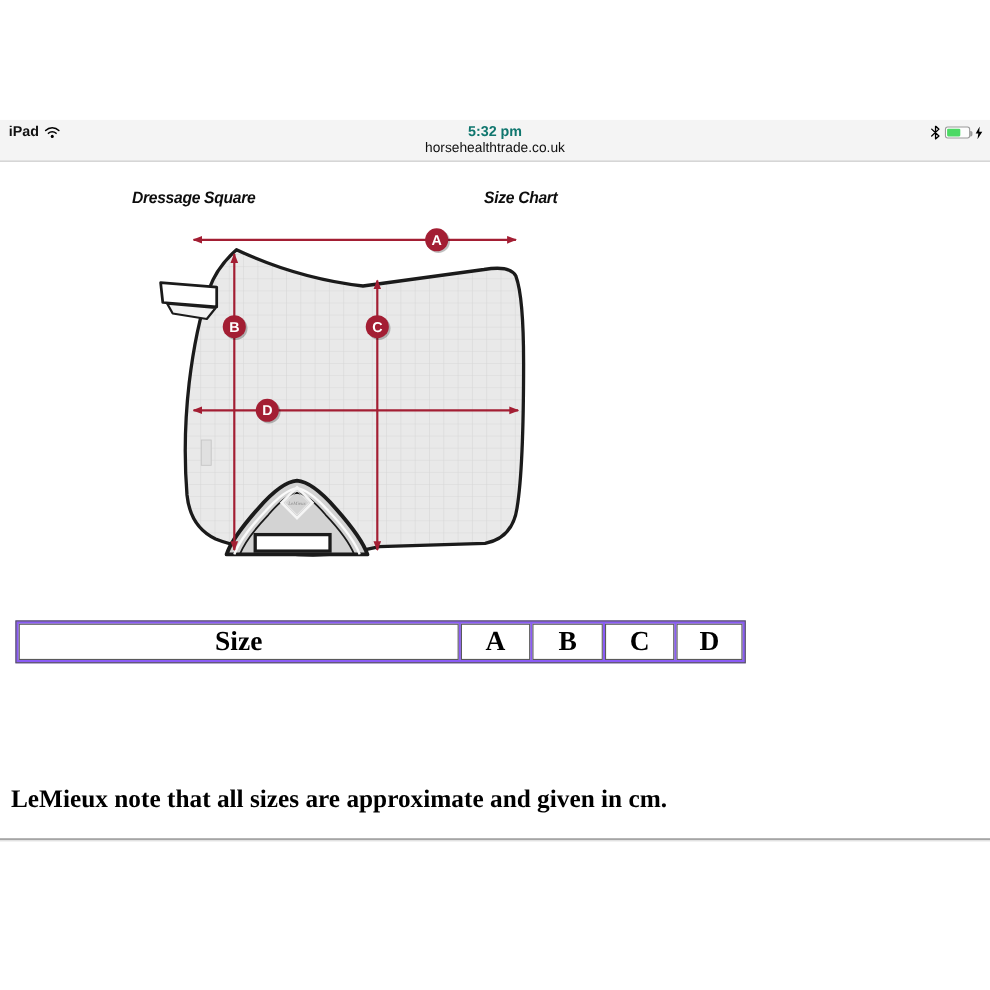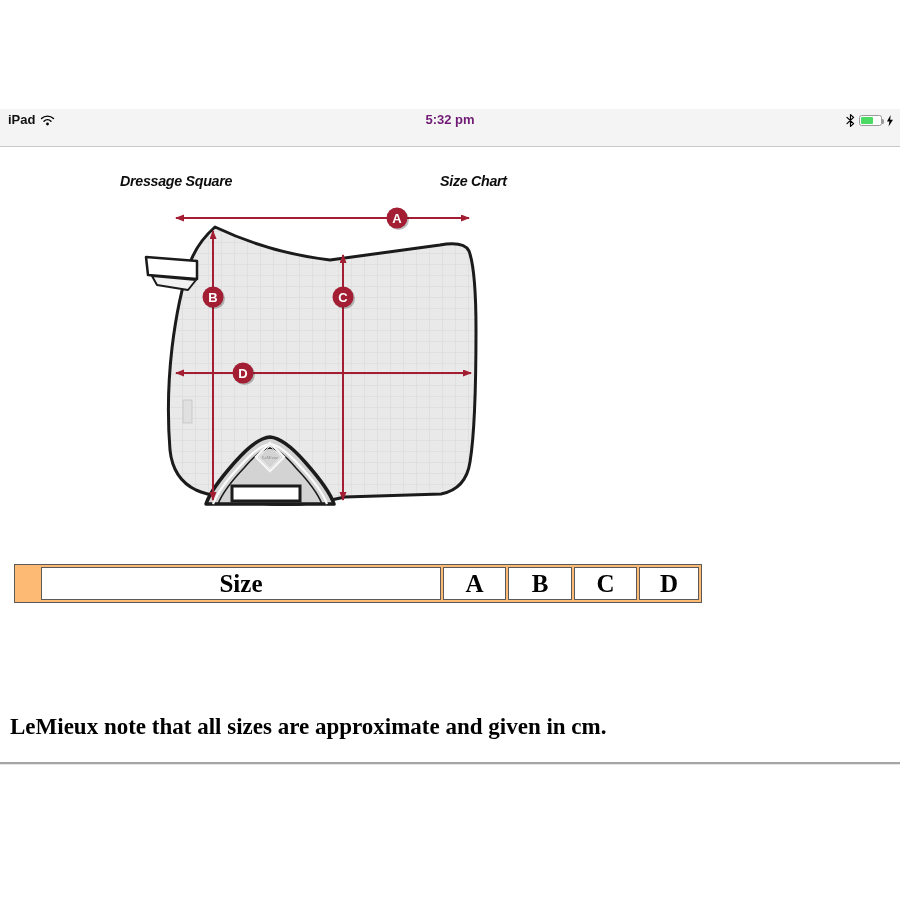--- a/index.html
+++ b/index.html
@@ -6,21 +6,21 @@
   body{width:900px;height:900px;background:#fff;overflow:hidden;
        font-family:"Liberation Sans",sans-serif;}
   .screen{position:relative;width:900px;height:900px;background:#fff;}
 
   
   .status-bar{position:absolute;left:0;top:109px;width:900px;height:38px;
     background:#f4f4f4;border-bottom:1px solid #c8c8c8;box-sizing:border-box;}
   .sb-left{position:absolute;left:8px;top:3px;display:flex;align-items:center;gap:5px;justify-content:center;}
   .sb-carrier{font-size:13px;font-weight:600;color:#111;}
   .sb-center{position:absolute;left:0;top:0;width:100%;text-align:center;}
-  .sb-time{font-size:13px;font-weight:700;color:#701a75;margin-top:3px;}
+  .sb-time{font-size:13px;font-weight:700;color:#0f766e;margin-top:3px;}
   .sb-url{font-size:12.5px;color:#111;margin-top:0px;}
   .sb-right{position:absolute;right:6px;top:5px;display:flex;align-items:center;gap:4px;}
   .battery{position:relative;width:23px;height:11px;border:1px solid #9a9a9a;
     border-radius:2.5px;background:#fdfdfd;box-sizing:border-box;}
   .battery-fill{position:absolute;left:1px;top:1px;bottom:1px;width:58%;
     background:#4cd964;border-radius:1px;}
   .battery-nub{position:absolute;right:-3px;top:3px;width:2px;height:5px;
     background:#9a9a9a;border-radius:0 1.5px 1.5px 0;}
 
   
@@ -28,21 +28,21 @@
     color:#0d0d0d;letter-spacing:-0.3px;transform:scaleX(.95);transform-origin:left;}
   .hdr-left{left:120px;}
   .hdr-right{left:440px;}
 
   
   .diagram{position:absolute;left:130px;top:196px;width:365px;height:325px;}
 
   
   table.size-table{position:absolute;left:14px;top:564px;
     border-collapse:separate;border-spacing:2px;border:1px solid #5a5a5a;
-    background:#fdba74;font-family:"Liberation Serif",serif;color:#000;padding-left:24px;}
+    background:#8b5cf6;font-family:"Liberation Serif",serif;color:#000;}
   .size-table th,.size-table td{border:1px solid #5a5a5a;text-align:center;
     vertical-align:middle;padding:0 3px;background:#fff;}
   .size-table th{font-size:25px;font-weight:bold;height:31px;}
   .size-table td{font-size:25px;line-height:1.22;}
   .col-size{width:392px;}
   .col-a{width:55px;}.col-b{width:56px;}.col-c{width:55px;}.col-d{width:52px;}
   .row-1 td{height:64px;}
   .row-2 td{height:36px;}
 
   .note{position:absolute;left:10px;top:714px;width:860px;
@@ -60,20 +60,21 @@
     <div class="sb-left">
       <span class="sb-carrier">iPad</span>
       <svg width="15" height="12" viewBox="0 0 15 12">
         <path d="M1.5 4.6 A 8.5 8.5 0 0 1 13.5 4.6" stroke="#000" stroke-width="1.4" fill="none" stroke-linecap="round"></path>
         <path d="M4 7.2 A 5 5 0 0 1 11 7.2" stroke="#000" stroke-width="1.4" fill="none" stroke-linecap="round"></path>
         <circle cx="7.5" cy="10" r="1.4" fill="#000"></circle>
       </svg>
     </div>
     <div class="sb-center">
       <div class="sb-time">5:32 pm</div>
+      <div class="sb-url">horsehealthtrade.co.uk</div>
     </div>
     <div class="sb-right">
       <svg width="9" height="13" viewBox="0 0 9 13">
         <path d="M1 3.4 L7.6 9.6 L4.5 12.4 L4.5 0.6 L7.6 3.4 L1 9.6" stroke="#000" stroke-width="1.2" fill="none" stroke-linejoin="round" stroke-linecap="round"></path>
       </svg>
       <span class="battery">
         <span class="battery-fill"></span>
         <span class="battery-nub"></span>
       </span>
       <svg width="8" height="12" viewBox="0 0 8 12">

